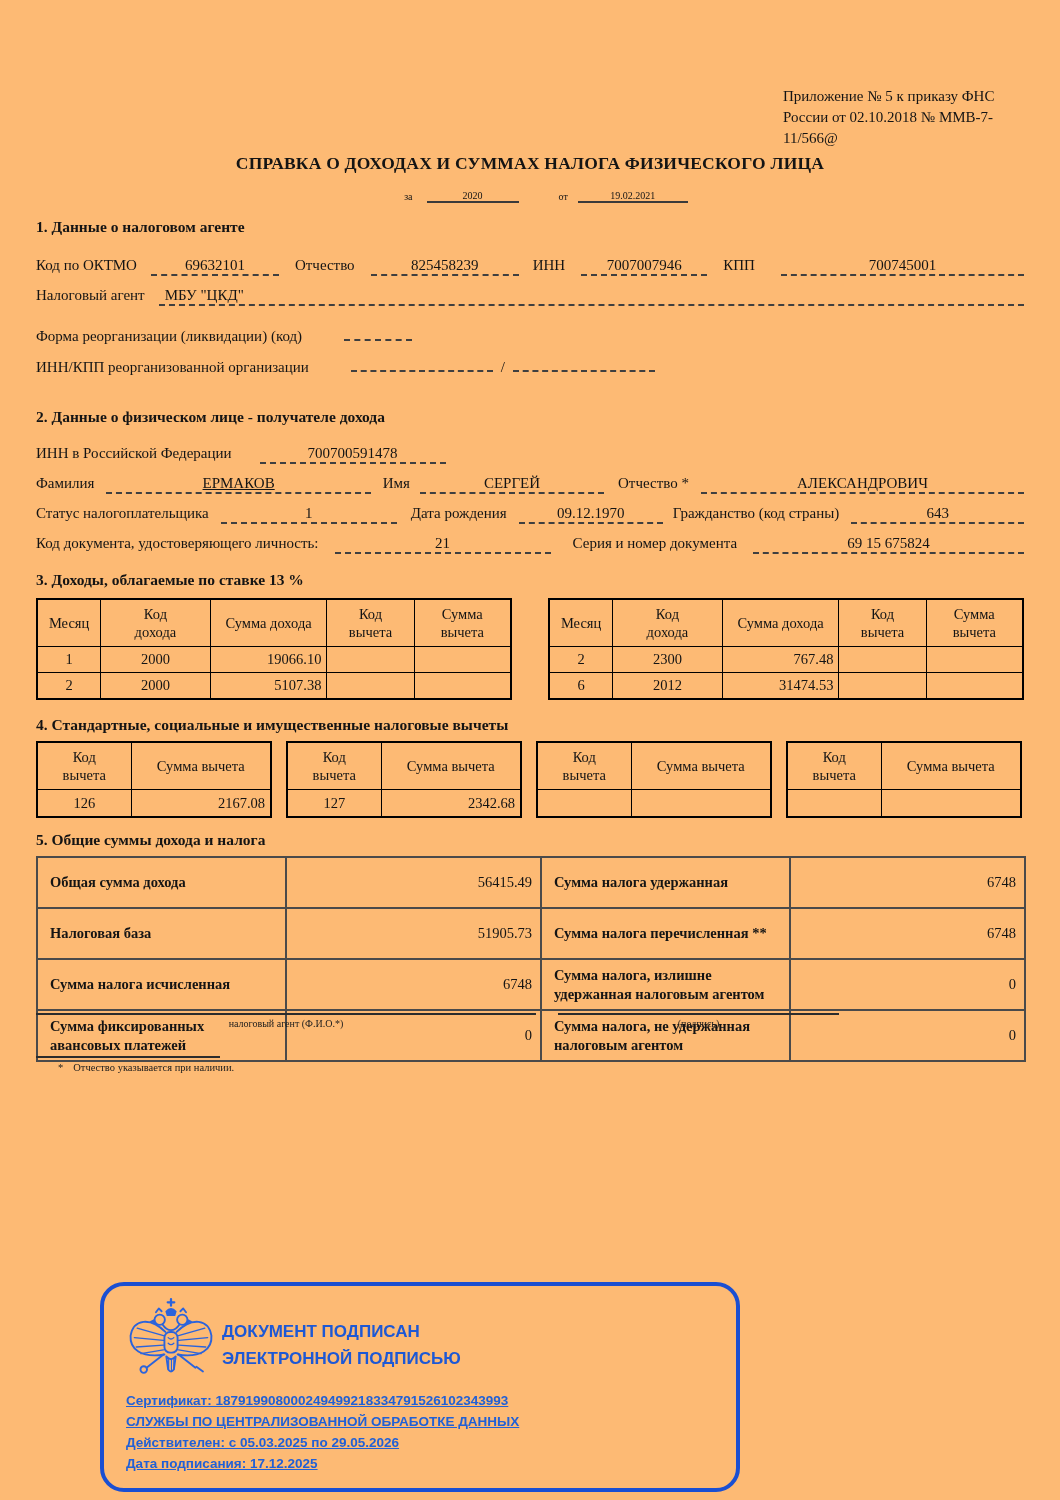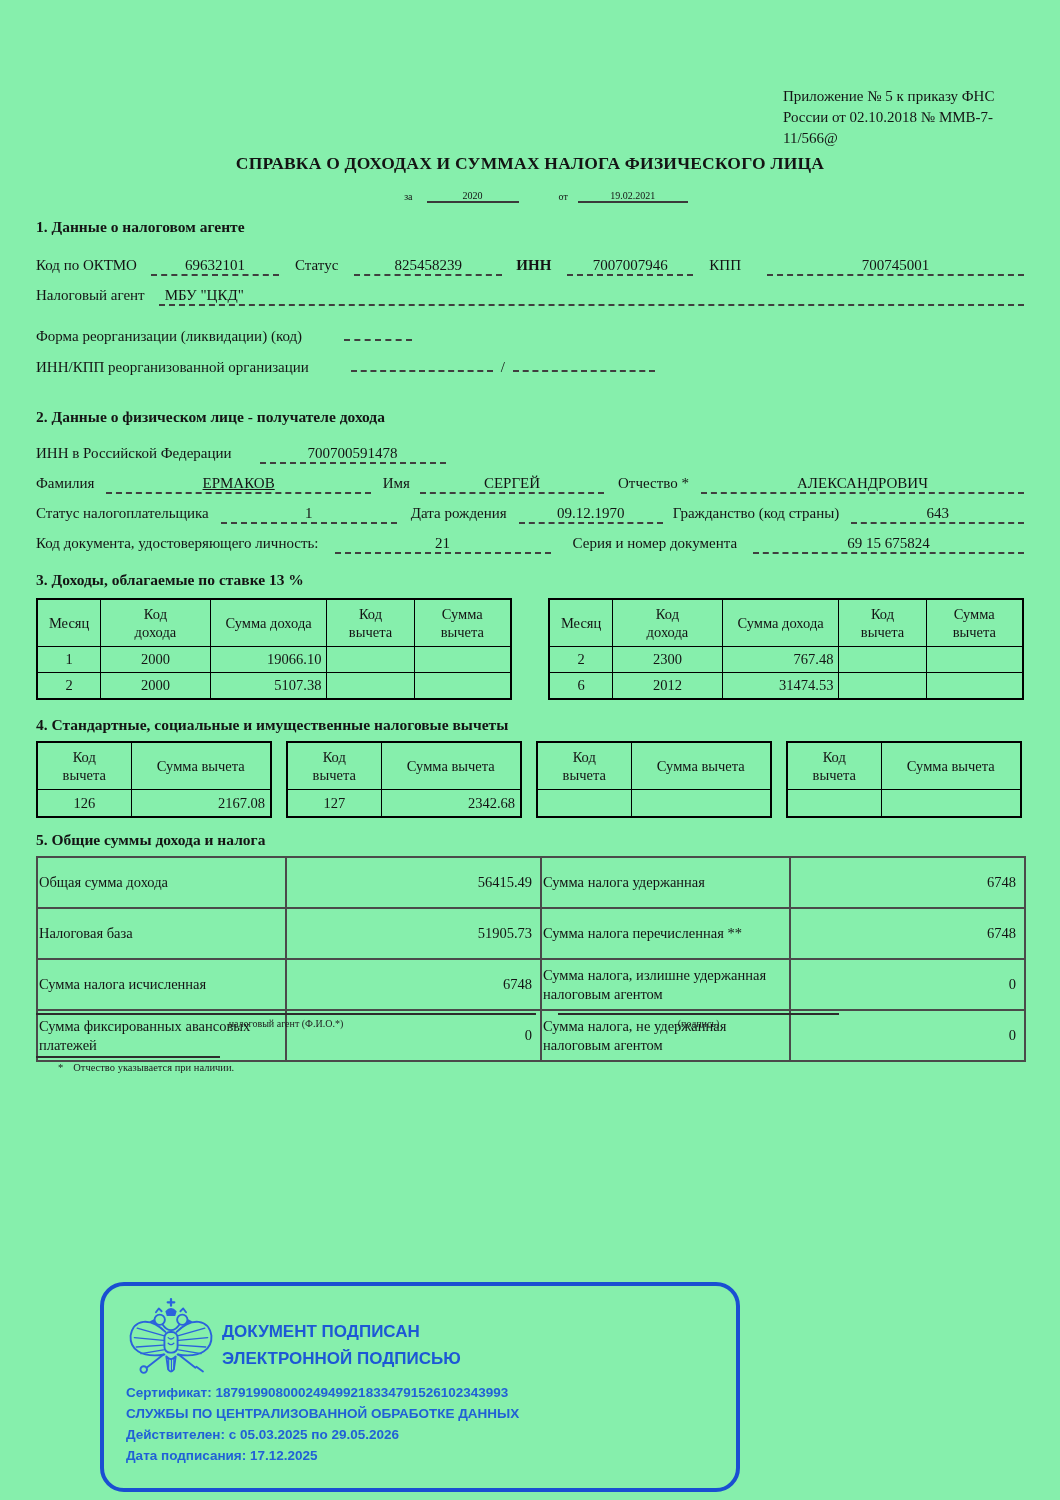--- a/index.html
+++ b/index.html
@@ -1,16 +1,16 @@
 <!DOCTYPE html>
 <html><head>
 <meta charset="utf-8">
 <style>
   html,body{margin:0;padding:0;background:#fff;}
-  .page{position:relative;width:1060px;height:1500px;background:#86efac;overflow:hidden;
+  .page{position:relative;width:1060px;height:1500px;background:#fdba74;overflow:hidden;
         font-family:"Liberation Serif","DejaVu Serif",serif;color:#141414;font-size:15px;}
 
   
   .annex{position:absolute;left:783px;top:86px;width:245px;line-height:21px;font-size:15px;}
 
   .doc-title{position:absolute;top:153px;left:0;width:100%;text-align:center;
              font-weight:bold;font-size:17.5px;letter-spacing:.2px;}
   .period{position:absolute;top:190px;left:0;width:100%;display:flex;justify-content:center;
           align-items:center;font-size:10px;padding-left:16px;}
   .uval{display:inline-block;border-bottom:2px solid #3a3a3a;text-align:center;padding:0 6px;}
@@ -30,42 +30,42 @@
   .t3 th,.t4 th{font-weight:normal;height:42px;line-height:1.25;}
   .t3 td{height:21px;}
   .t4 td{height:22px;}
   td.num{text-align:right;padding-right:5px;}
   .tables3{display:flex;gap:36px;margin-top:9px;}
   .tables4{display:flex;gap:14px;margin-top:7px;}
 
   
   .t5{border-collapse:separate;border-spacing:0;border:1px solid #4a4a4a;width:988px;font-size:14.5px;margin-top:7px;}
   .t5 td{border:1px solid #4a4a4a;vertical-align:middle;height:41px;line-height:1.3;}
-  .t5 td.lab{text-align:left;padding:4px 8px 4px 1px;}
+  .t5 td.lab{text-align:left;padding:4px 8px 4px 12px;font-weight:bold;}
   .t5 td.num{text-align:right;padding:4px 8px 4px 4px;}
 
   
   .signature{position:absolute;left:36px;top:1012px;width:988px;display:flex;}
   .sigcol1{width:500px;}
   .sigcol2{width:281px;margin-left:22px;}
   .sigline{border-bottom:2px solid #2c2c2c;height:1px;}
   .sigcap{text-align:center;font-size:10px;margin-top:3px;color:#1c1c1c;}
   .footnote{position:absolute;left:36px;top:1055px;}
   .fnline{width:184px;border-bottom:2px solid #2c2c2c;height:1px;}
   .fntext{font-size:10.5px;margin-top:4px;padding-left:22px;color:#1c1c1c;}
   .fntext .star{margin-right:10px;}
 
   
   .stamp{position:absolute;left:100px;top:1282px;width:632px;height:202px;
          border:4px solid #1a4fd2;border-radius:24px;font-family:"Liberation Sans","DejaVu Sans",sans-serif;}
   .stamp-title{position:absolute;left:118px;top:32px;width:272px;text-align:left;
                color:#1d58d5;font-weight:bold;font-size:17px;line-height:27px;}
   .stamp-eagle{position:absolute;left:20px;top:10px;}
-  .stamp-lines{position:absolute;left:22px;top:96px;color:#2160d6;font-weight:bold;
-               font-size:13.5px;line-height:21px;}
+  .stamp-lines{position:absolute;left:22px;top:104px;color:#2160d6;font-weight:bold;
+               font-size:13.5px;line-height:21px;text-decoration:underline;}
 </style>
 </head>
 <body>
 
 <div class="page">
 
   <div class="annex">
     <div>Приложение № 5 к приказу ФНС</div>
     <div>России от 02.10.2018 № ММВ-7-</div>
     <div>11/566@</div>
@@ -79,23 +79,23 @@
     <span class="uval" style="width:98px;margin-left:10px;">19.02.2021</span>
   </div>
 
   <div class="form">
 
     <div class="sec-h">1. Данные о налоговом агенте</div>
 
     <div class="row" style="margin-top:21px;">
       <span class="lbl">Код по ОКТМО</span>
       <span class="dv" style="width:122px;margin-left:14px;">69632101</span>
-      <span class="lbl" style="margin-left:16px;">Статус</span>
+      <span class="lbl" style="margin-left:16px;">Отчество</span>
       <span class="dv" style="width:142px;margin-left:16px;">825458239</span>
-      <span class="lbl" style="margin-left:14px;font-weight:bold;">ИНН</span>
+      <span class="lbl" style="margin-left:14px;">ИНН</span>
       <span class="dv" style="width:120px;margin-left:16px;">7007007946</span>
       <span class="lbl" style="margin-left:16px;">КПП</span>
       <span class="dv grow" style="margin-left:26px;">700745001</span>
     </div>
 
     <div class="row" style="margin-top:11px;">
       <span class="lbl">Налоговый агент</span>
       <span class="dv left grow" style="margin-left:14px;">МБУ "ЦКД"</span>
     </div>
 

